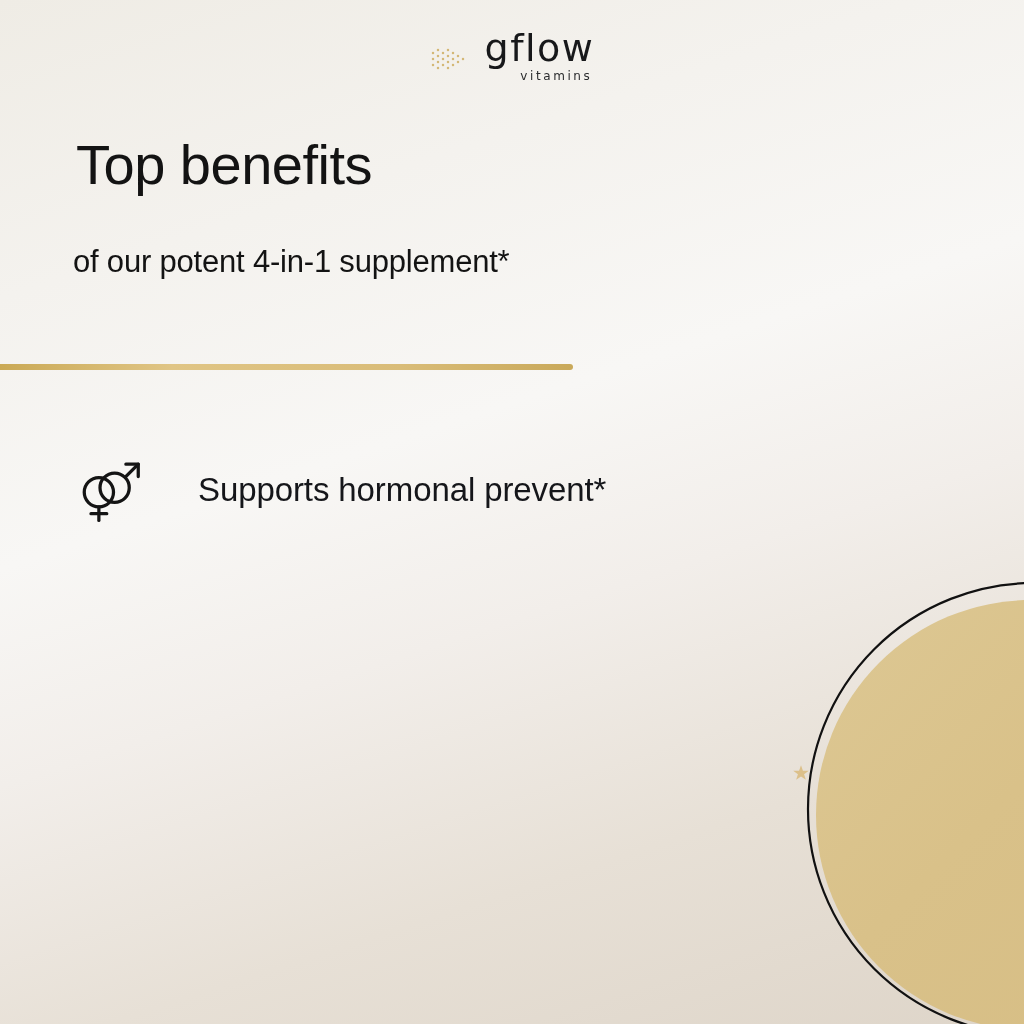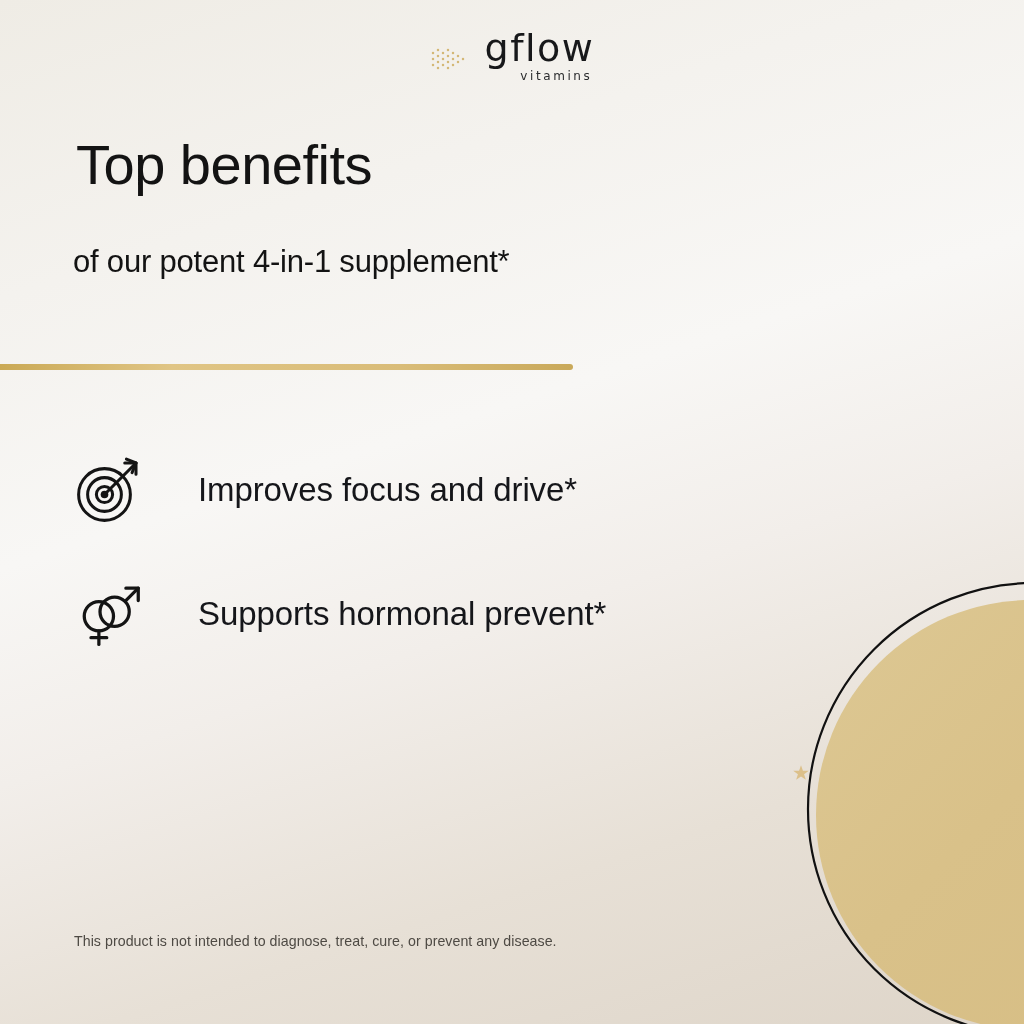--- a/index.html
+++ b/index.html
@@ -212,50 +212,35 @@
     </div>
   </div>
 
   <div class="headline">Top benefits</div>
   <div class="subhead">of our potent 4-in-1 supplement*</div>
 
   <div class="divider"></div>
 
   <div class="benefits">
 
-    <div class="benefit-row">
-      <div class="benefit-icon">
-        <svg viewBox="0 0 64 64" width="72" height="72" fill="none" stroke="#141414" stroke-width="2.7" stroke-linecap="round" stroke-linejoin="round">
-          <circle cx="28" cy="36" r="23"></circle>
-          <circle cx="28" cy="36" r="15"></circle>
-          <circle cx="28" cy="36" r="7.2"></circle>
-          <circle cx="28" cy="36" r="3.4" fill="#141414" stroke="none"></circle>
-          <path d="M28 36 L56 8"></path>
-          <path d="M46 8 L56 8 L56 18"></path>
-          <path d="M47.5 4.5 L56 8 L52.5 16.5"></path>
-        </svg>
-      </div>
-      <div class="benefit-label">Improves focus and drive*</div>
-    </div>
 
     <div class="benefit-row">
       <div class="benefit-icon">
         <svg viewBox="0 0 64 64" width="72" height="72" fill="none" stroke="#141414" stroke-width="2.9" stroke-linecap="round" stroke-linejoin="round">
           <circle cx="23" cy="34" r="13"></circle>
           <path d="M23 47 L23 59"></path>
           <path d="M16 53 L30 53"></path>
           <circle cx="37" cy="30" r="13"></circle>
           <path d="M46.5 20.5 L58 9"></path>
           <path d="M47 9 L58 9 L58 20"></path>
         </svg>
       </div>
       <div class="benefit-label">Supports hormonal prevent*</div>
     </div>
 
 
 
   </div>
 
   <div class="disclaimer">
-    <div>This product is not intended to diagnose, treat, cure, or prevent any disease.</div>
   </div>
 
 </div>
 
 </body></html>

